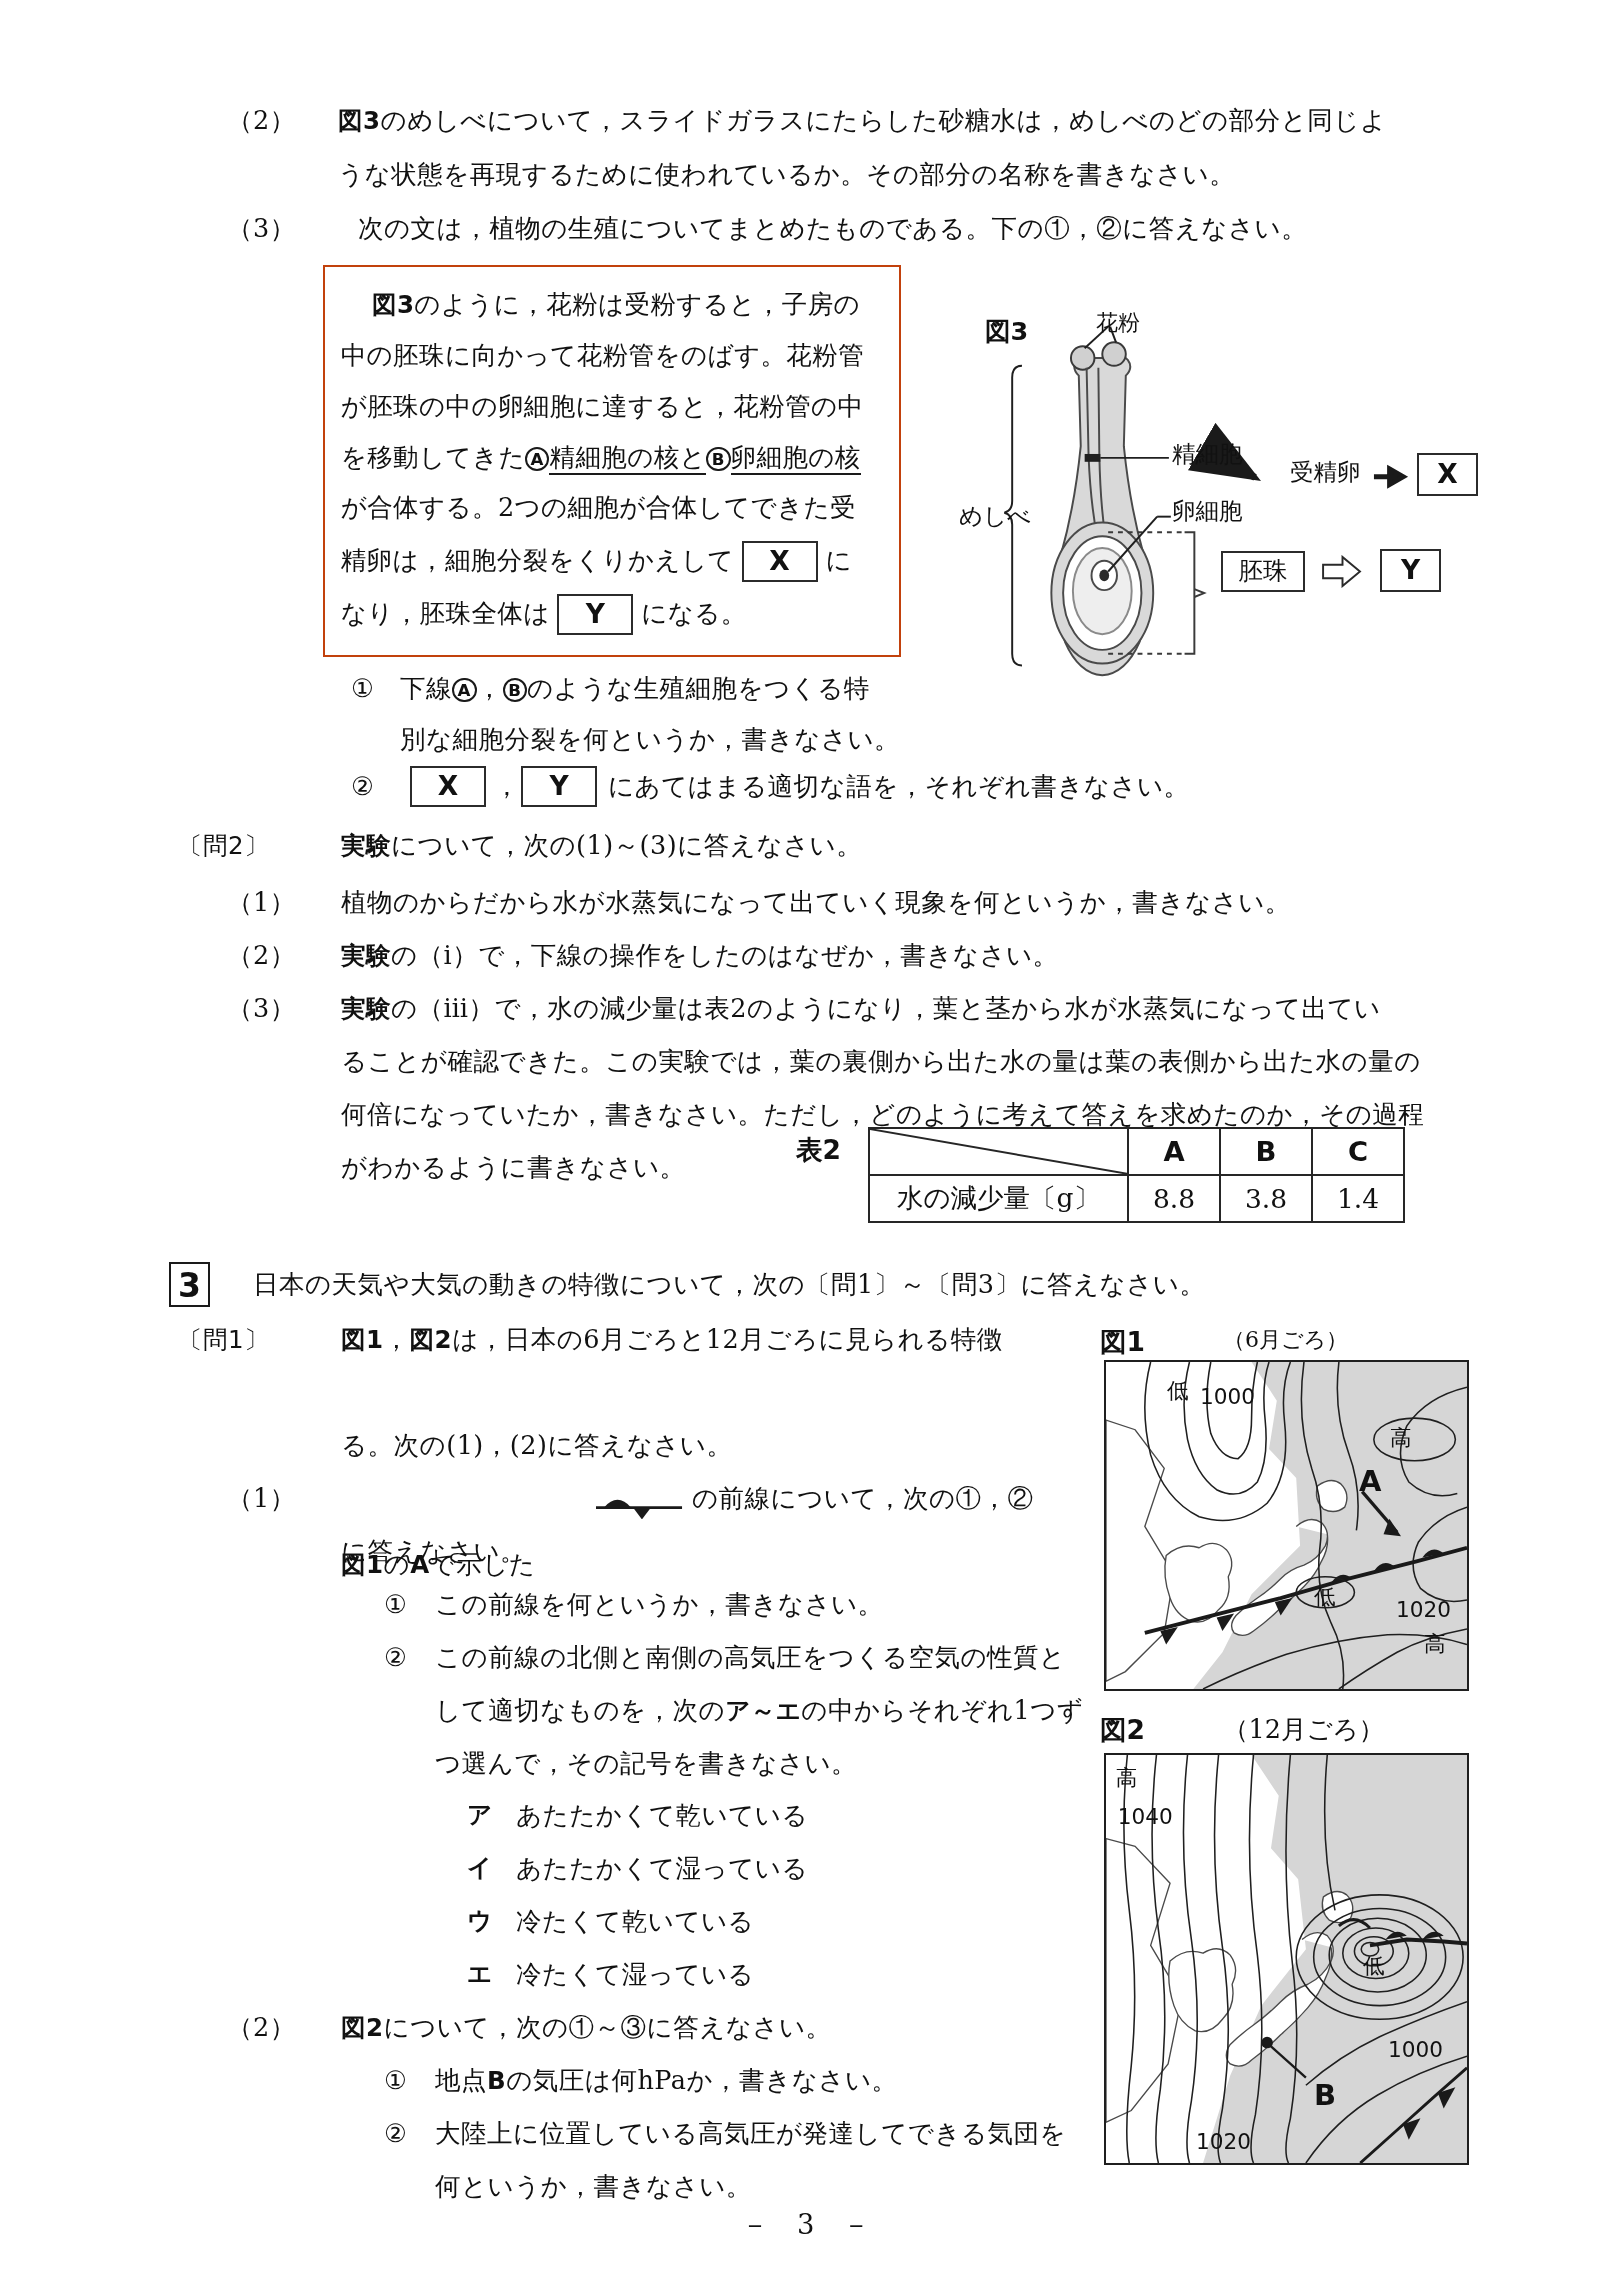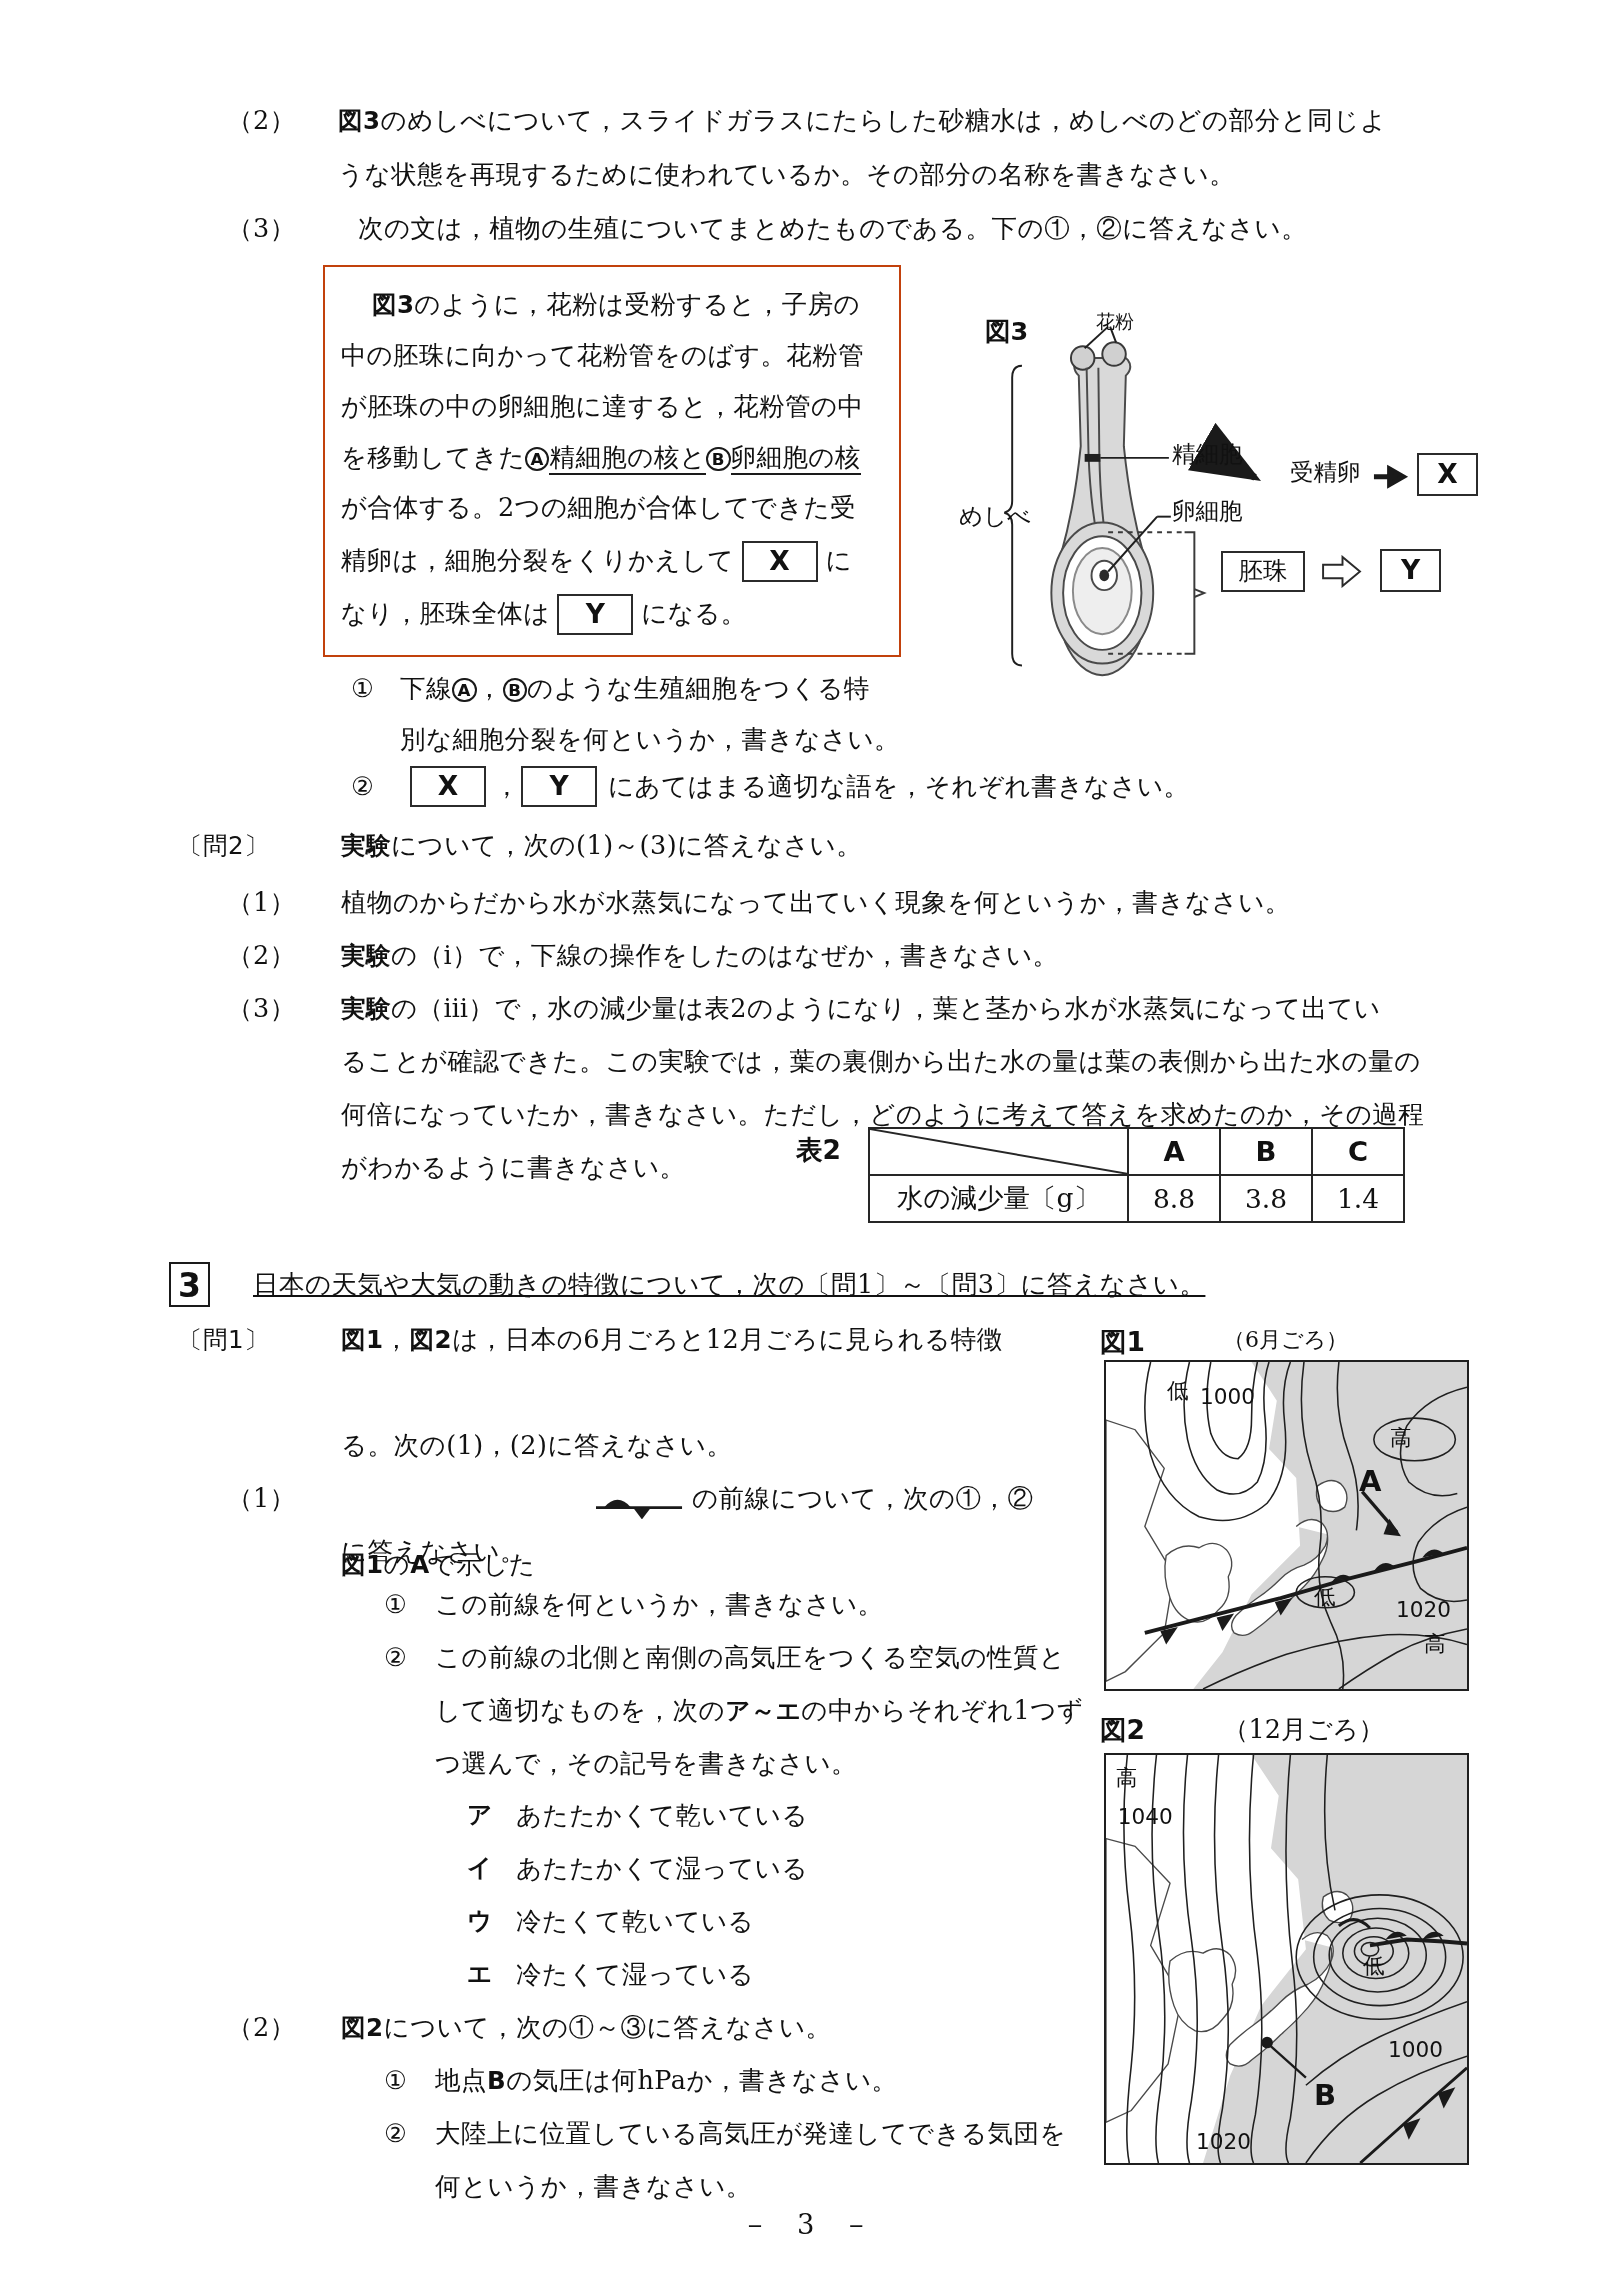--- a/index.html
+++ b/index.html
@@ -219,21 +219,21 @@
     <line x1="158" y1="34" x2="152" y2="18" stroke="#1f1f1f" stroke-width="2"></line>
     <line x1="142" y1="152" x2="212" y2="152" stroke="#1f1f1f" stroke-width="2"></line>
     <line x1="150" y1="268" x2="200" y2="212" stroke="#1f1f1f" stroke-width="2"></line>
     <line x1="200" y1="212" x2="214" y2="212" stroke="#1f1f1f" stroke-width="2"></line>
 
     <path d="M62,58 Q52,58 52,70 L52,196 Q52,206 44,208 Q52,210 52,220 L52,352 Q52,364 62,364" fill="none" stroke="#1f1f1f" stroke-width="2"></path>
 
     <path d="M262,150 L300,172" stroke="#1a1a1a" stroke-width="7" marker-end="url(#arrHead)"></path>
   </svg>
 
-  <div class="t" style="left:1096px; top:312px; font-size:19px;">花粉</div>
+  <div class="t" style="left:1096px; top:312px; font-size:22px;">花粉</div>
   <div class="t" style="left:1172px; top:443px; font-size:23.5px;">精細胞</div>
   <div class="t" style="left:1172px; top:500px; font-size:23.5px;">卵細胞</div>
   <div class="t" style="left:959px; top:505px; font-size:23.5px;">めしべ</div>
 
   <div class="t" style="left:1290px; top:461px; font-size:23.5px;">受精卵</div>
   <svg style="position:absolute; left:1372px; top:463px;" width="39" height="27.4" viewBox="0 0 40 28">
     <path d="M2,14 L26,14 M18,6 L32,14 L18,22 Z" stroke="#1a1a1a" stroke-width="5" fill="#1a1a1a"></path>
   </svg>
   <div class="blank-abs" style="left:1417px; top:453px; width:61px; height:43px; line-height:37px; font-size:26.5px;">X</div>
 
@@ -285,21 +285,21 @@
     <tr>
       <td>水の減少量〔g〕</td>
       <td>8.8</td>
       <td>3.8</td>
       <td>1.4</td>
     </tr>
   </tbody>
     </table>
 
   <div class="secnum" style="left:169px; top:1262px;">3</div>
-  <div class="t body-line" style="left:253px; top:1272px;text-decoration:underline;">日本の天気や大気の動きの特徴について，次の〔問1〕～〔問3〕に答えなさい。</div>
+  <div class="t body-line" style="left:253px; top:1272px;">日本の天気や大気の動きの特徴について，次の〔問1〕～〔問3〕に答えなさい。</div>
 
   <div class="t body-line" style="left:178px; top:1327px;"><span class="sans" style="font-size:24.5px;">〔問1〕</span></div>
   <div class="t body-line" style="left:341px; top:1327px;"><span class="b sans" style="font-size:24.5px;">図1</span>，<span class="b sans" style="font-size:24.5px;">図2</span><span>は，日本の6月ごろと12月ごろに見られる特徴</span></div>
   <div class="t body-line" style="left:341px; top:1433px;">る。次の(1)，(2)に答えなさい。</div>
 
   <div class="t body-line label-num" style="left:227px; top:1486px;">（1）</div>
   <div class="t body-line" style="left:341px; top:1552px;"><span class="b sans" style="font-size:24.5px;">図1</span><span>の</span><span class="b sans" style="font-size:24.5px;">A</span><span>で示した</span></div>
   <svg style="position:absolute; left:596px; top:1492px;" width="88" height="27.4" viewBox="0 0 90 28">
     <line x1="0" y1="16" x2="88" y2="16" stroke="#1a1a1a" stroke-width="3"></line>
     <path d="M8,16 Q22,0 36,16 Z" fill="#1a1a1a"></path>

